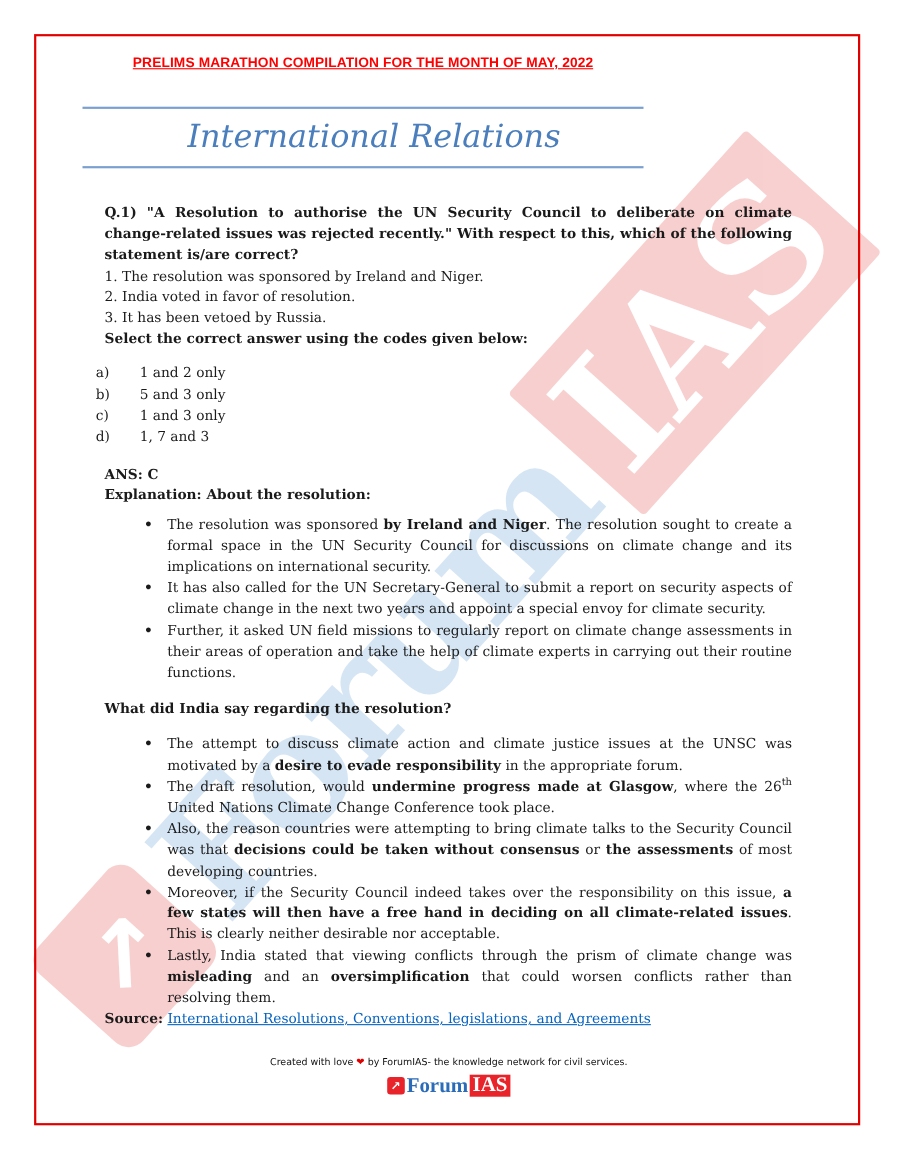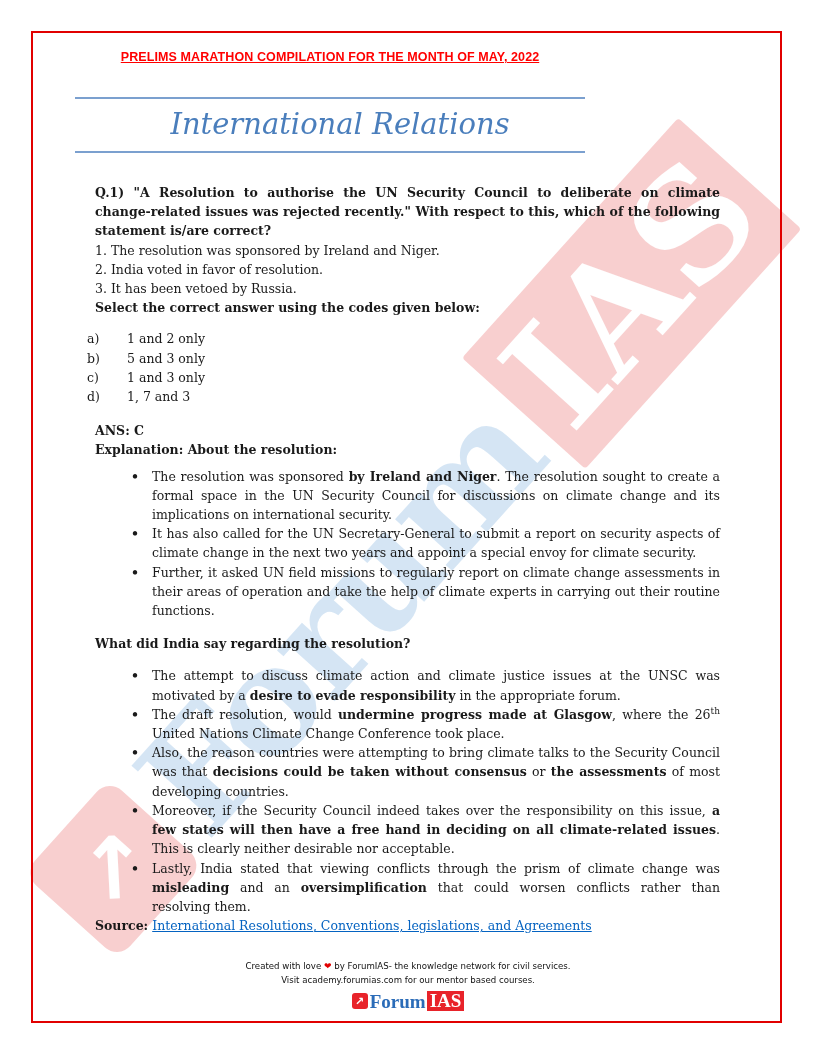--- a/index.html
+++ b/index.html
@@ -183,21 +183,20 @@
 
   </div>
 </div>
 
 <div class="footer">
   <div class="footer-line">
     <span>Created with love</span>
     <span class="heart">❤</span>
     <span>by ForumIAS- the knowledge network for civil services.</span>
   </div>
-  <div class="footer-line">Visit academy.forumias.com for our mentor based courses.</div>
   <div class="footer-logo">
     <span class="logo-square">
       <span class="logo-arrow">↗</span>
     </span>
     <span class="logo-forum">Forum</span>
     <span class="logo-ias">IAS</span>
   </div>
 </div>
 
 </body></html>

